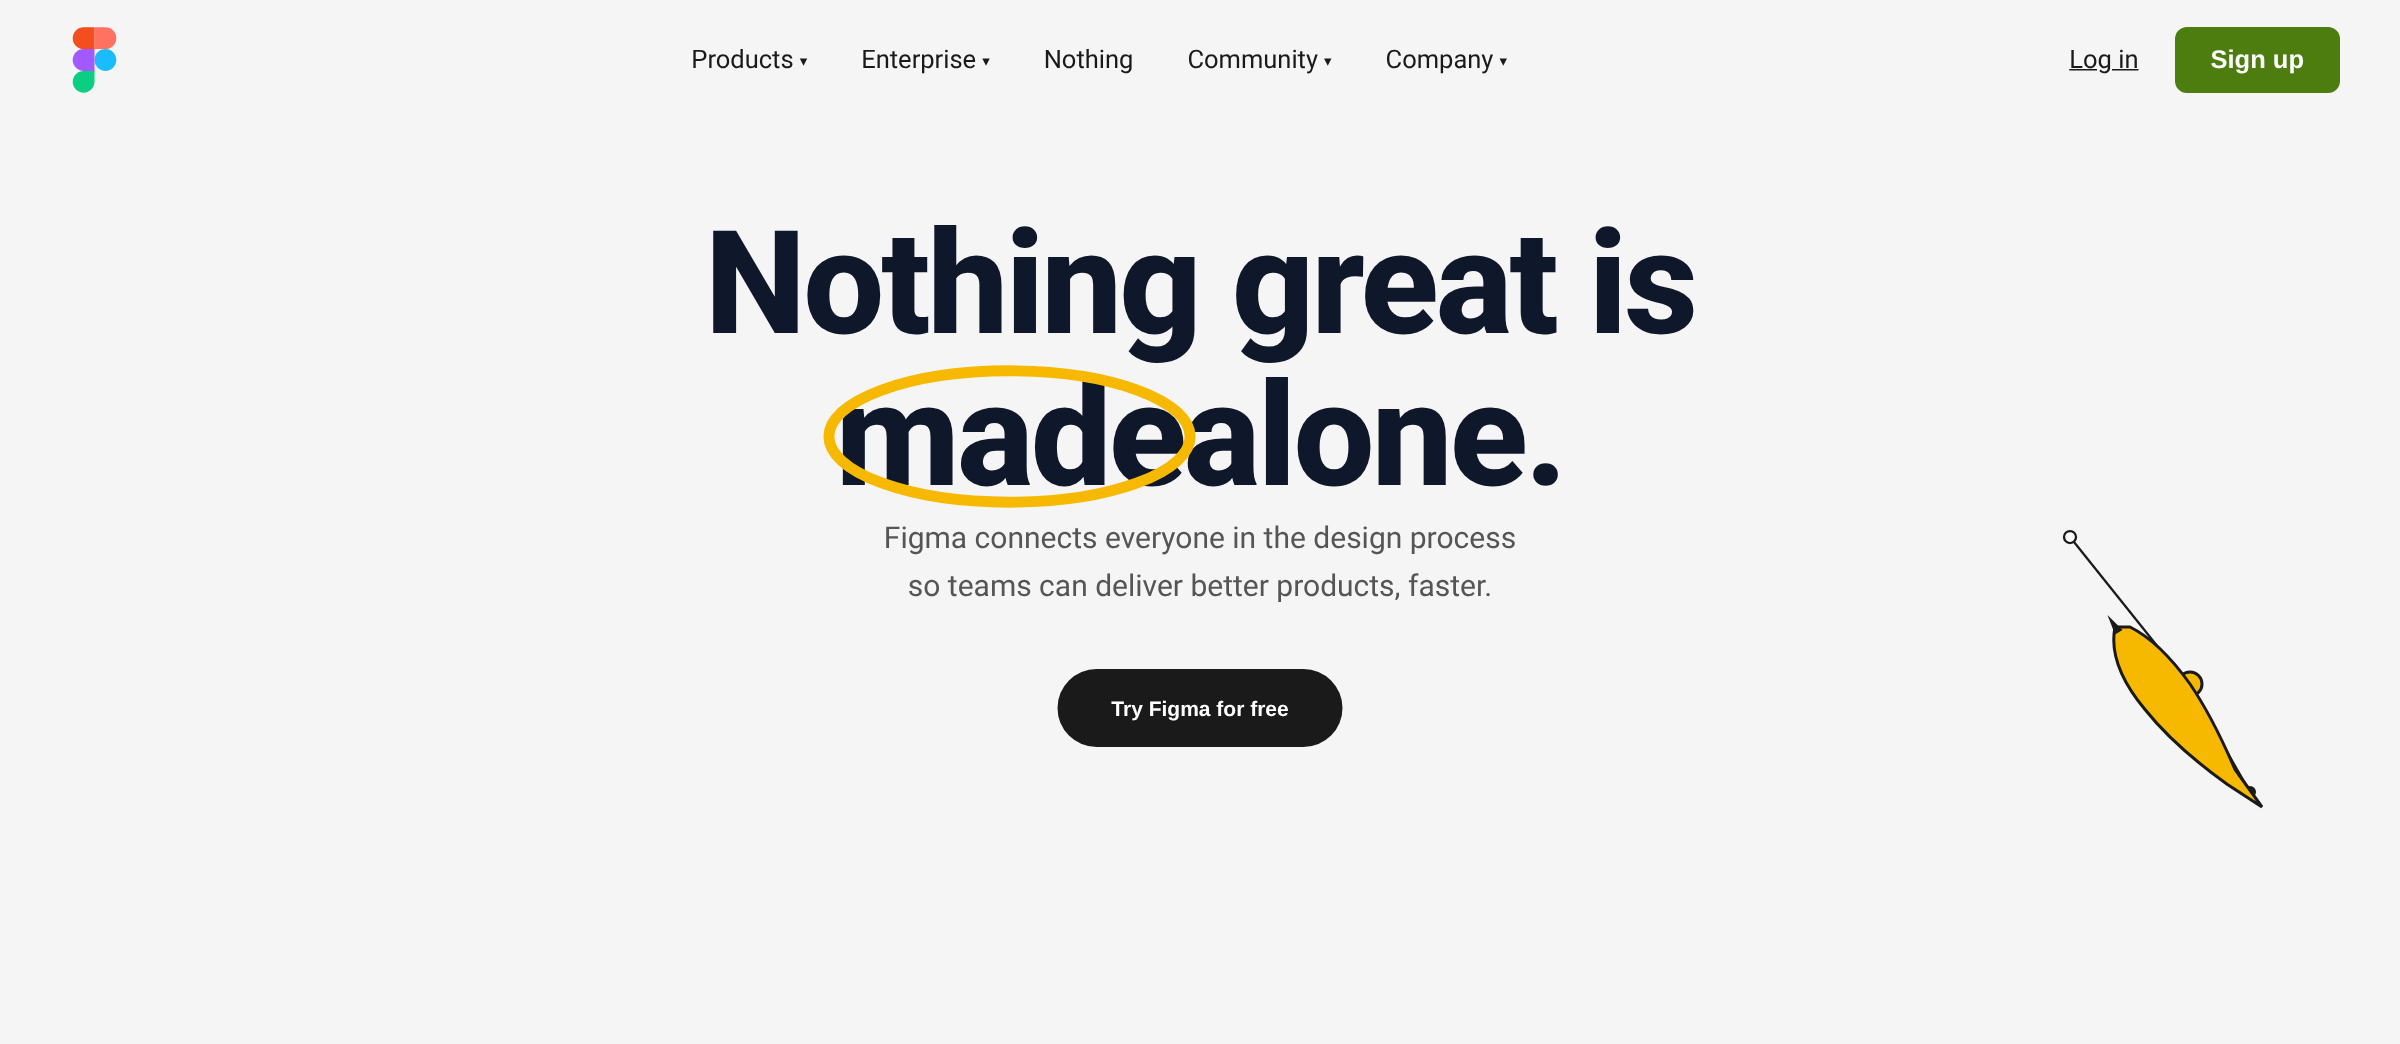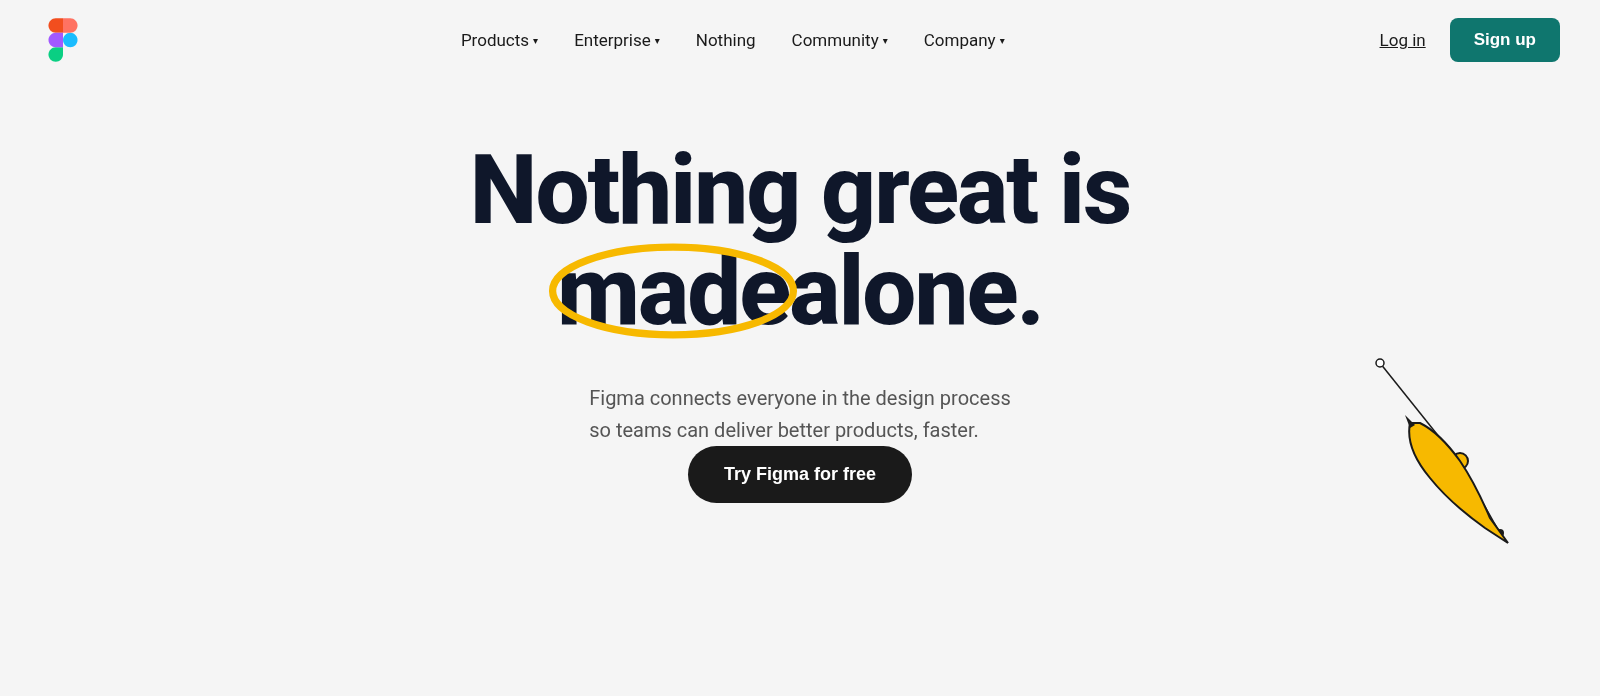--- a/index.html
+++ b/index.html
@@ -62,21 +62,21 @@
 
     .nav-login {
       font-size: 17px;
       color: #1a1a1a;
       cursor: pointer;
       font-weight: 400;
       text-decoration: underline;
     }
 
     .nav-signup {
-      background: #0f766e;
+      background: #4d7c0f;
       color: #fff;
       border: none;
       border-radius: 8px;
       padding: 12px 24px;
       font-size: 17px;
       font-weight: 600;
       cursor: pointer;
     }
 
     
@@ -125,33 +125,33 @@
       left: 50%;
       transform: translate(-50%, -50%);
       width: 110%;
       height: 140%;
       pointer-events: none;
     }
 
     .hero-subtext {
       font-size: 20px;
       color: #555;
-      text-align: left;
-      margin-top: 40px;
+      text-align: center;
       line-height: 1.6;
       font-weight: 400;
     }
 
     .hero-cta {
+      margin-top: 40px;
       background: #1a1a1a;
       color: #fff;
       border: none;
       border-radius: 50px;
       padding: 18px 36px;
-      font-size: 18px;
+      font-size: 14px;
       font-weight: 700;
       cursor: pointer;
     }
 
     
     .pen-tool-container {
       position: absolute;
       right: 80px;
       bottom: -40px;
       width: 180px;

